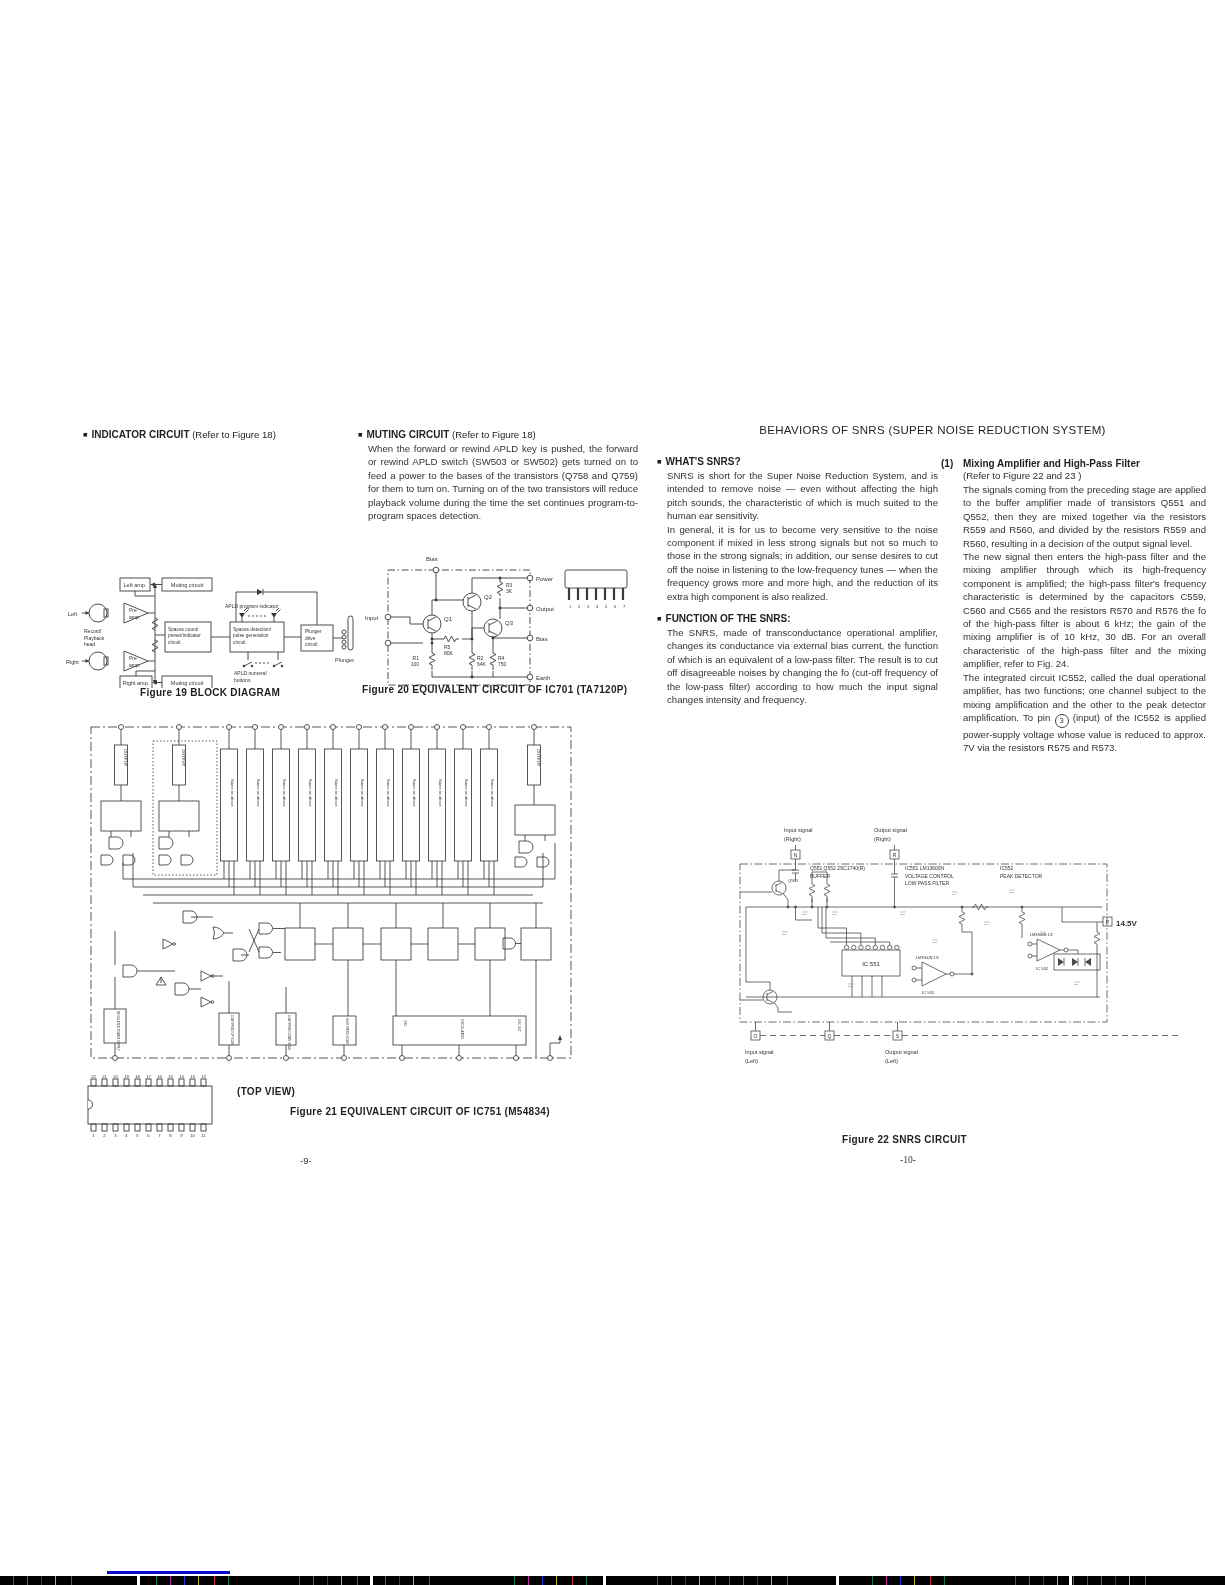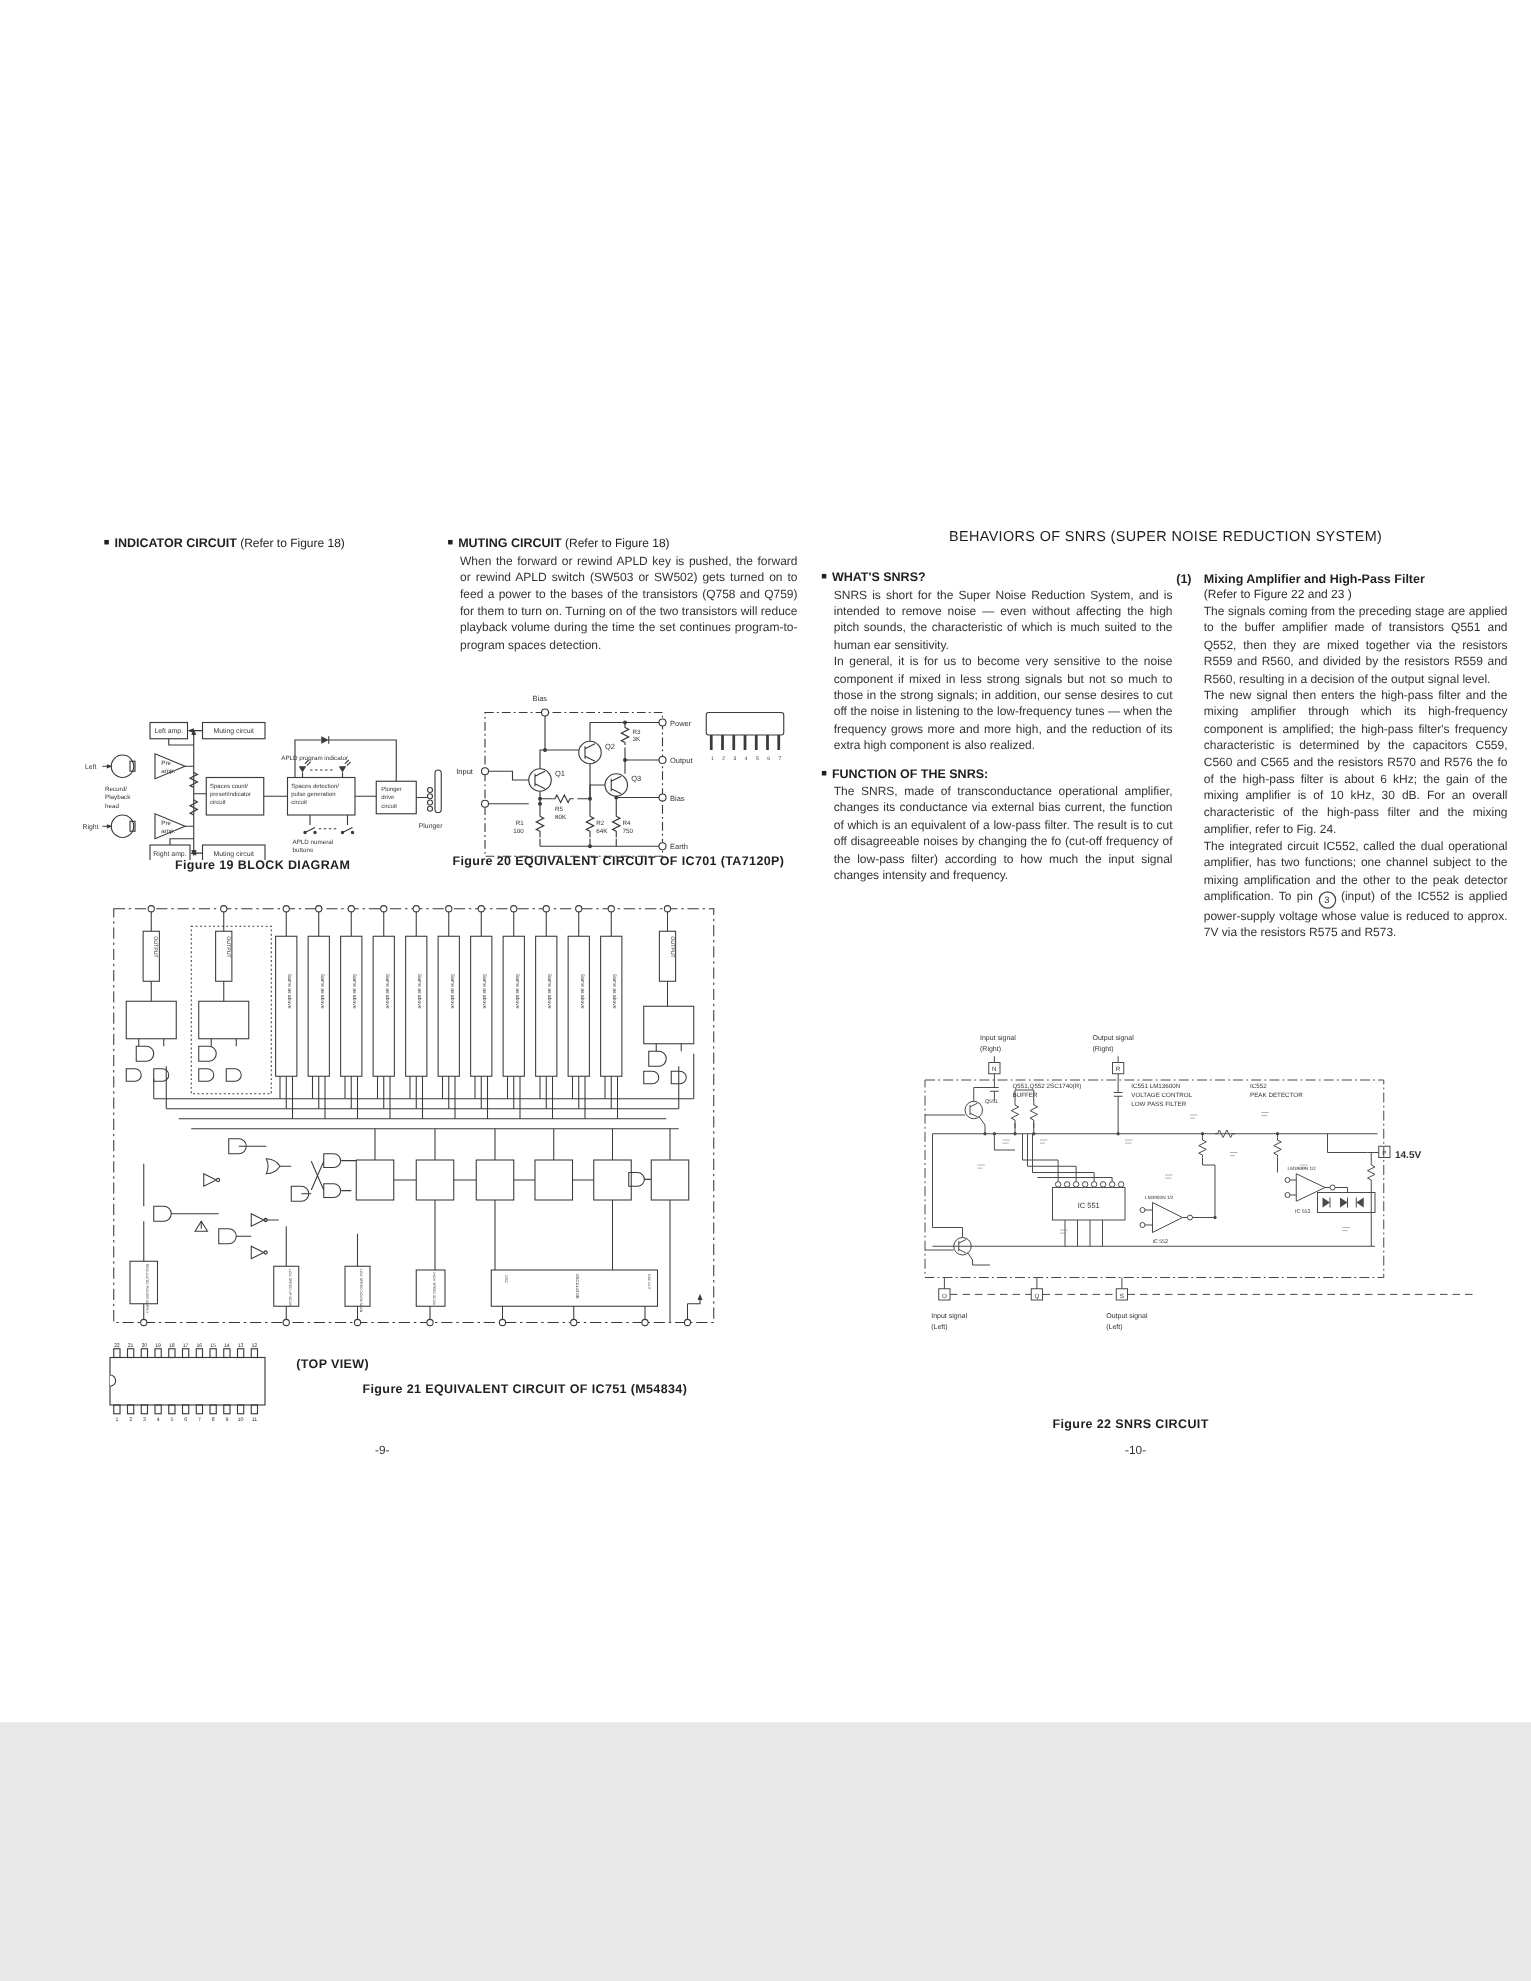--- a/index.html
+++ b/index.html
@@ -1,16 +1,16 @@
 <!DOCTYPE html>
 <html><head>
 <meta charset="utf-8">
 <style>
   html,body{margin:0;padding:0;background:#e8e8e8;}
-  .canvas{position:relative;width:1225px;height:1378px;background:#ffffff;overflow:hidden;
+  .canvas{position:relative;width:1225px;height:1585px;background:#ffffff;overflow:hidden;
           font-family:"Liberation Sans",sans-serif;color:#2b2b2b;}
   .abs{position:absolute;}
   .sec-h{font-size:10px;font-weight:bold;color:#1f1f1f;}
   .sec-h .ref{font-weight:normal;font-size:9.6px;}
   .bullet{font-size:7.5px;vertical-align:1.5px;margin-right:4px;}
   .sec-b{font-size:9.6px;line-height:13.4px;text-align:justify;margin-left:10px;margin-top:2px;color:#333;}
   .sec-b p{margin:0;}
   .pc{display:inline-block;width:12px;height:12px;line-height:11px;border:1px solid #444;border-radius:50%;
       font-size:7.5px;text-align:center;vertical-align:-2px;}
   .cap{font-weight:bold;font-size:10px;color:#1f1f1f;letter-spacing:.3px;white-space:nowrap;}
@@ -501,17 +501,17 @@
       <text x="107.5" y="226" font-size="5" text-anchor="middle">Q</text>
       <text x="175.5" y="226" font-size="5" text-anchor="middle">S</text>
       <text x="23" y="242" font-size="5.6">Input signal</text>
       <text x="23" y="251" font-size="5.6">(Left)</text>
       <text x="163" y="242" font-size="5.6">Output signal</text>
       <text x="163" y="251" font-size="5.6">(Left)</text>
     </g>
   </svg>
   <div class="abs cap" style="left:842px;top:1134px;">Figure 22   SNRS CIRCUIT</div>
 
-  <div class="abs pgnum" style="left:900px;top:1155px;">-10-</div>
+  <div class="abs pgnum" style="left:900px;top:1155px;font-family:Liberation Serif, serif;">-10-</div>
 
   <div class="bluemark"></div>
   <div class="noise"></div>
 </div>
 
 </body></html>

